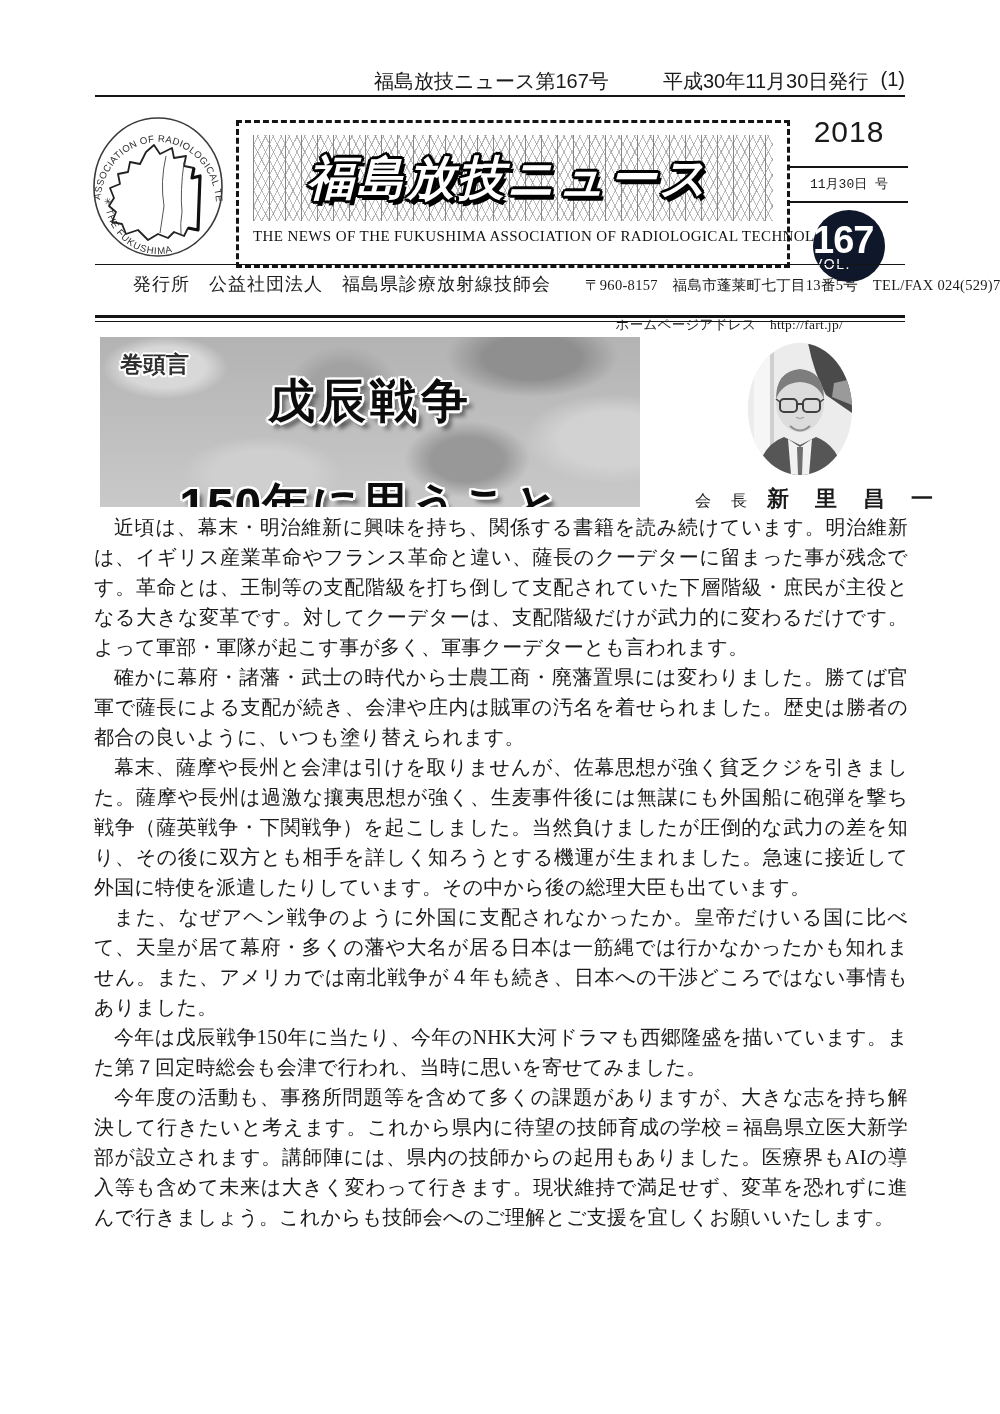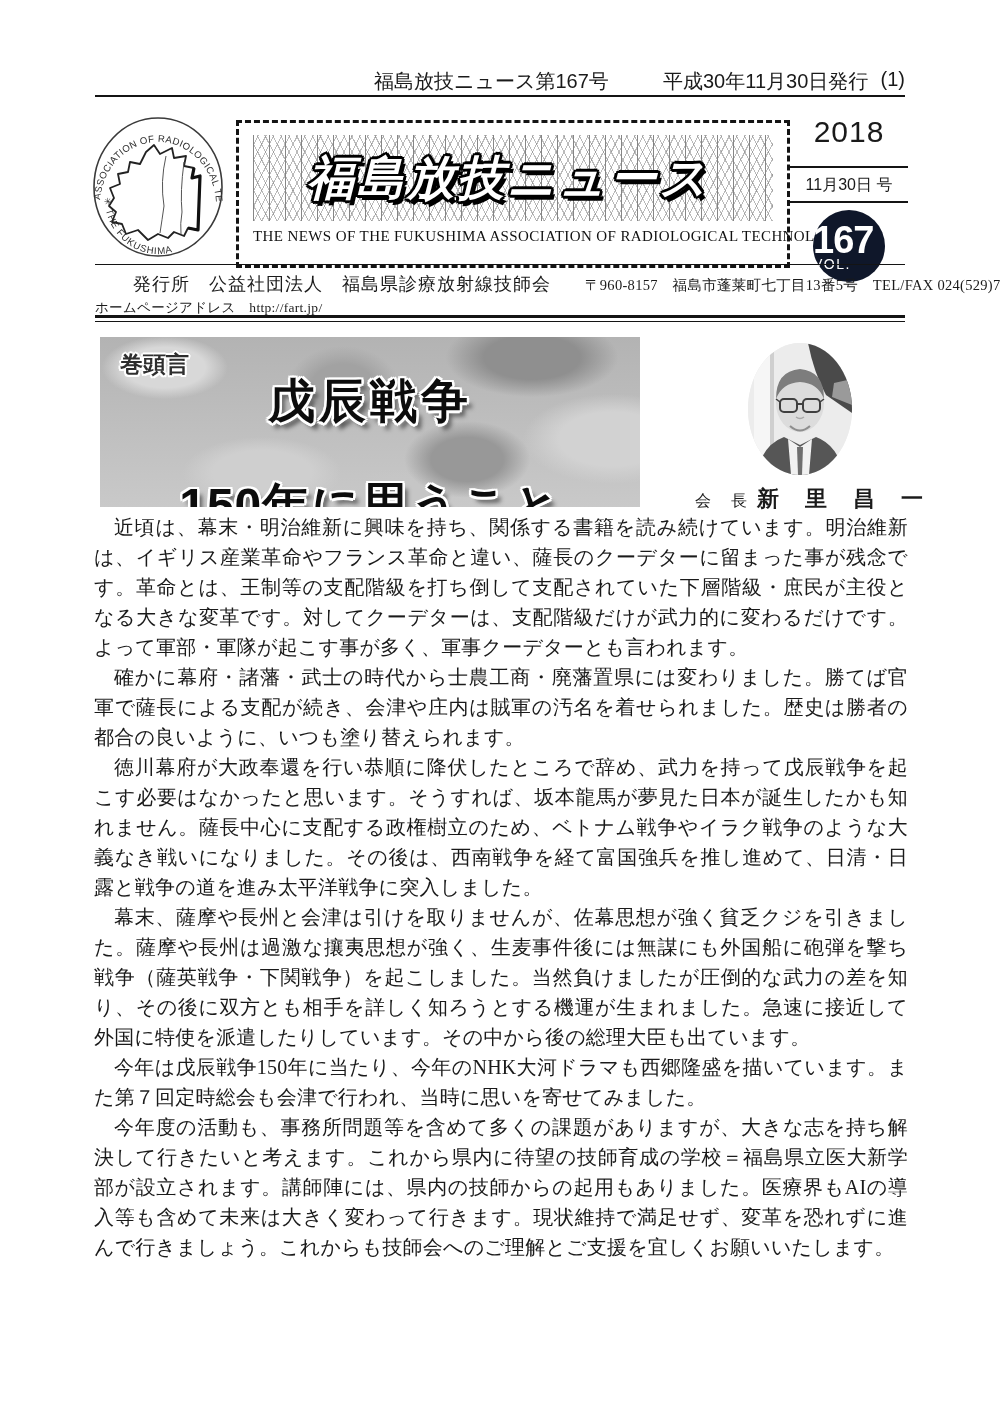--- a/index.html
+++ b/index.html
@@ -47,35 +47,35 @@
       -3px 0 0 #000, 3px 0 0 #000, 0 -3px 0 #000, 0 3px 0 #000,
       5px 5px 0 #000;
   }
   .mast-sub{
     margin-top:7px;font-size:15px;letter-spacing:.4px;white-space:nowrap;
     font-family:"Liberation Serif","DejaVu Serif",serif;color:#111;
   }
   .mast-right{position:absolute;right:0;top:4px;width:118px;text-align:center;
     font-family:"Liberation Sans","DejaVu Sans",sans-serif;}
   .m-year{font-size:30px;line-height:36px;letter-spacing:1px;border-bottom:2px solid #141414;padding-bottom:16px;}
-  .m-date{font-size:16px;line-height:24px;padding:5px 0 4px 0;border-bottom:2px solid #141414;white-space:nowrap;}
+  .m-date{font-size:13px;line-height:24px;padding:5px 0 4px 0;border-bottom:2px solid #141414;white-space:nowrap;font-family:Liberation Mono, monospace;}
   .vol-circle{
     width:72px;height:72px;border-radius:50%;background:#0f172a;color:#fff;
     margin:7px auto 0 auto;display:flex;flex-direction:column;align-items:flex-start;justify-content:center;
   }
   .vol-num{font-size:38px;font-weight:bold;line-height:1;letter-spacing:-1px;}
   .vol-label{font-size:14px;letter-spacing:1.5px;margin-top:-3px;}
 
   
   .rule-pub-top{position:absolute;top:264px;left:95px;width:810px;height:0;border-top:1.5px solid #141414;}
   .publisher{position:absolute;top:272px;left:95px;width:810px;}
   .pub-line1{display:flex;align-items:baseline;padding-left:38px;white-space:nowrap;}
   .pub-main{font-size:18px;letter-spacing:1px;}
   .pub-addr{font-size:14.5px;margin-left:34px;letter-spacing:.3px;}
-  .pub-line2{text-align:left;padding-right:62px;font-size:13.5px;margin-top:3px;letter-spacing:.3px;}
+  .pub-line2{text-align:right;padding-right:62px;font-size:13.5px;margin-top:20px;letter-spacing:.3px;}
   .rule-pub-bottom{position:absolute;top:315px;left:95px;width:810px;height:2.5px;
     border-top:3px solid #141414;border-bottom:1.5px solid #141414;}
 
   
   .article-head{position:absolute;top:337px;left:100px;width:805px;height:172px;}
   .hero{
     position:absolute;left:0;top:0;width:540px;height:170px;overflow:hidden;
     background-color:#b9b9b9;
     background-image:
       radial-gradient(ellipse 90px 45px at 12% 18%, #d8d8d8 0 45%, transparent 70%),
@@ -102,21 +102,21 @@
   .hero-title .t2{display:block;font-size:48px;line-height:58px;letter-spacing:1px;margin-top:48px;}
   .hero-title span{
     text-shadow:
       -2.5px 0 0 #fff,2.5px 0 0 #fff,0 -2.5px 0 #fff,0 2.5px 0 #fff,
       -2px -2px 0 #fff,2px -2px 0 #fff,-2px 2px 0 #fff,2px 2px 0 #fff,
       5px 6px 4px rgba(40,40,40,.65);
   }
   .author{position:absolute;right:0;top:0;width:210px;text-align:center;}
   .photo{width:104px;height:132px;border-radius:50%;overflow:hidden;margin:6px auto 0 auto;background:#ededed;}
   .author-line{margin-top:9px;white-space:nowrap;}
-  .author-role{font-size:16px;letter-spacing:2px;margin-right:8px;}
+  .author-role{font-size:16px;letter-spacing:2px;margin-right:18px;}
   .author-name{font-size:22px;font-weight:bold;letter-spacing:2px;}
 
   
   .body-text{
     position:absolute;top:512px;left:94px;width:814px;
     font-size:20px;line-height:30px;text-align:justify;
     letter-spacing:.2px;
   }
   .body-text p{margin:0;text-indent:1em;}
 </style>
@@ -214,19 +214,19 @@
       </div>
       <div class="author-line">
         <span class="author-role">会　長</span><span class="author-name">新　里　昌　一</span>
       </div>
     </div>
   </div>
 
   <div class="body-text">
     <p>近頃は、幕末・明治維新に興味を持ち、関係する書籍を読み続けています。明治維新は、イギリス産業革命やフランス革命と違い、薩長のクーデターに留まった事が残念です。革命とは、王制等の支配階級を打ち倒して支配されていた下層階級・庶民が主役となる大きな変革です。対してクーデターは、支配階級だけが武力的に変わるだけです。よって軍部・軍隊が起こす事が多く、軍事クーデターとも言われます。</p>
     <p>確かに幕府・諸藩・武士の時代から士農工商・廃藩置県には変わりました。勝てば官軍で薩長による支配が続き、会津や庄内は賊軍の汚名を着せられました。歴史は勝者の都合の良いように、いつも塗り替えられます。</p>
-    <p>徳川幕府が大政奉還を行い恭順に降伏したところで辞め、武力を持って戊辰戦争を起こす必要はなかったと思います。そうすれば、坂本龍馬が夢見た日本が誕生したかも知れません。薩長中心に支配する政権樹立のため、ベトナム戦争やイラク戦争のような大義なき戦いになりました。その後は、西南戦争を経て富国強兵を推し進めて、日清・日露と戦争の道を進み太平洋戦争に突入しました。</p>
     <p>幕末、薩摩や長州と会津は引けを取りませんが、佐幕思想が強く貧乏クジを引きました。薩摩や長州は過激な攘夷思想が強く、生麦事件後には無謀にも外国船に砲弾を撃ち戦争（薩英戦争・下関戦争）を起こしました。当然負けましたが圧倒的な武力の差を知り、その後に双方とも相手を詳しく知ろうとする機運が生まれました。急速に接近して外国に特使を派遣したりしています。その中から後の総理大臣も出ています。</p>
+    <p>また、なぜアヘン戦争のように外国に支配されなかったか。皇帝だけいる国に比べて、天皇が居て幕府・多くの藩や大名が居る日本は一筋縄では行かなかったかも知れません。また、アメリカでは南北戦争が４年も続き、日本への干渉どころではない事情もありました。</p>
     <p>今年は戊辰戦争150年に当たり、今年のNHK大河ドラマも西郷隆盛を描いています。また第７回定時総会も会津で行われ、当時に思いを寄せてみました。</p>
     <p>今年度の活動も、事務所問題等を含めて多くの課題がありますが、大きな志を持ち解決して行きたいと考えます。これから県内に待望の技師育成の学校＝福島県立医大新学部が設立されます。講師陣には、県内の技師からの起用もありました。医療界もAIの導入等も含めて未来は大きく変わって行きます。現状維持で満足せず、変革を恐れずに進んで行きましょう。これからも技師会へのご理解とご支援を宜しくお願いいたします。</p>
   </div>
 
 </div>
 
 </body></html>

